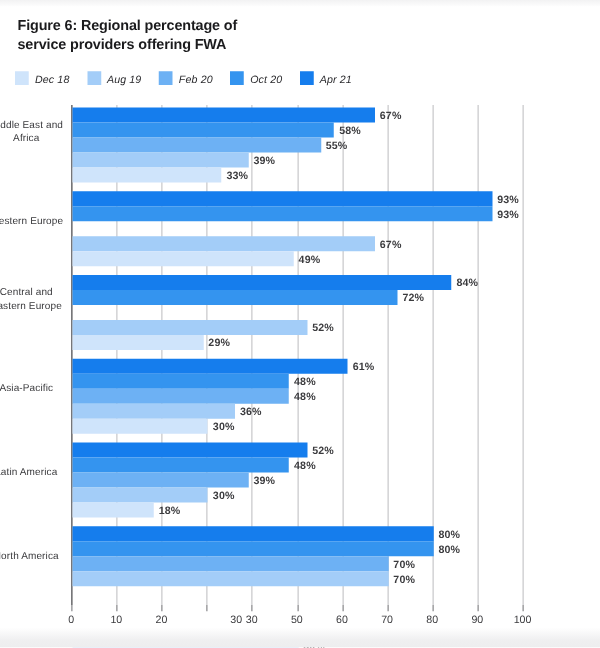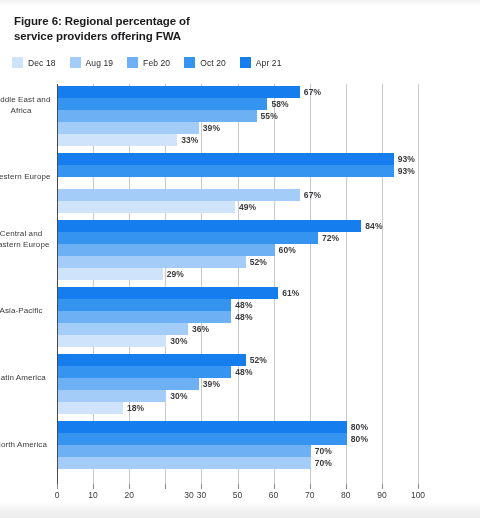--- a/index.html
+++ b/index.html
@@ -44,20 +44,21 @@
     line-height: 15px;
     letter-spacing: -0.1px;
   }
   .legend {
     position: absolute;
     left: 12px;
     top: 57px;
     display: flex;
     align-items: center;
     gap: 14px;
+    font-style: italic;
   }
   .legend-item {
     display: flex;
     align-items: center;
     gap: 5px;
   }
   .legend-swatch {
     width: 11px;
     height: 11px;
     display: block;
@@ -272,24 +273,20 @@
         <div class="group" style="top: 142px; height: 60px;">
           <div class="grp-label" style="top: 9px;">Central and Eastern Europe</div>
           <div class="bar-row" style="top: 0px; width: 361px;">
             <div class="bar" style="width: 303.24px; background: rgb(21, 125, 237);"></div>
             <div class="bar-value" style="left: 307.24px;">84%</div>
           </div>
           <div class="bar-row" style="top: 12px; width: 361px;">
             <div class="bar" style="width: 259.92px; background: rgb(52, 148, 239);"></div>
             <div class="bar-value" style="left: 263.92px;">72%</div>
           </div>
-          <div class="bar-row" style="top: 24px; width: 361px;">
-            <div class="bar" style="width: 216.6px; background: rgb(109, 177, 244);"></div>
-            <div class="bar-value" style="left: 220.6px;">60%</div>
-          </div>
           <div class="bar-row" style="top: 36px; width: 361px;">
             <div class="bar" style="width: 187.72px; background: rgb(163, 205, 248);"></div>
             <div class="bar-value" style="left: 191.72px;">52%</div>
           </div>
           <div class="bar-row" style="top: 48px; width: 361px;">
             <div class="bar" style="width: 104.69px; background: rgb(207, 228, 251);"></div>
             <div class="bar-value" style="left: 108.69px;">29%</div>
           </div>
         </div>
         <div class="group" style="top: 209px; height: 60px;">

